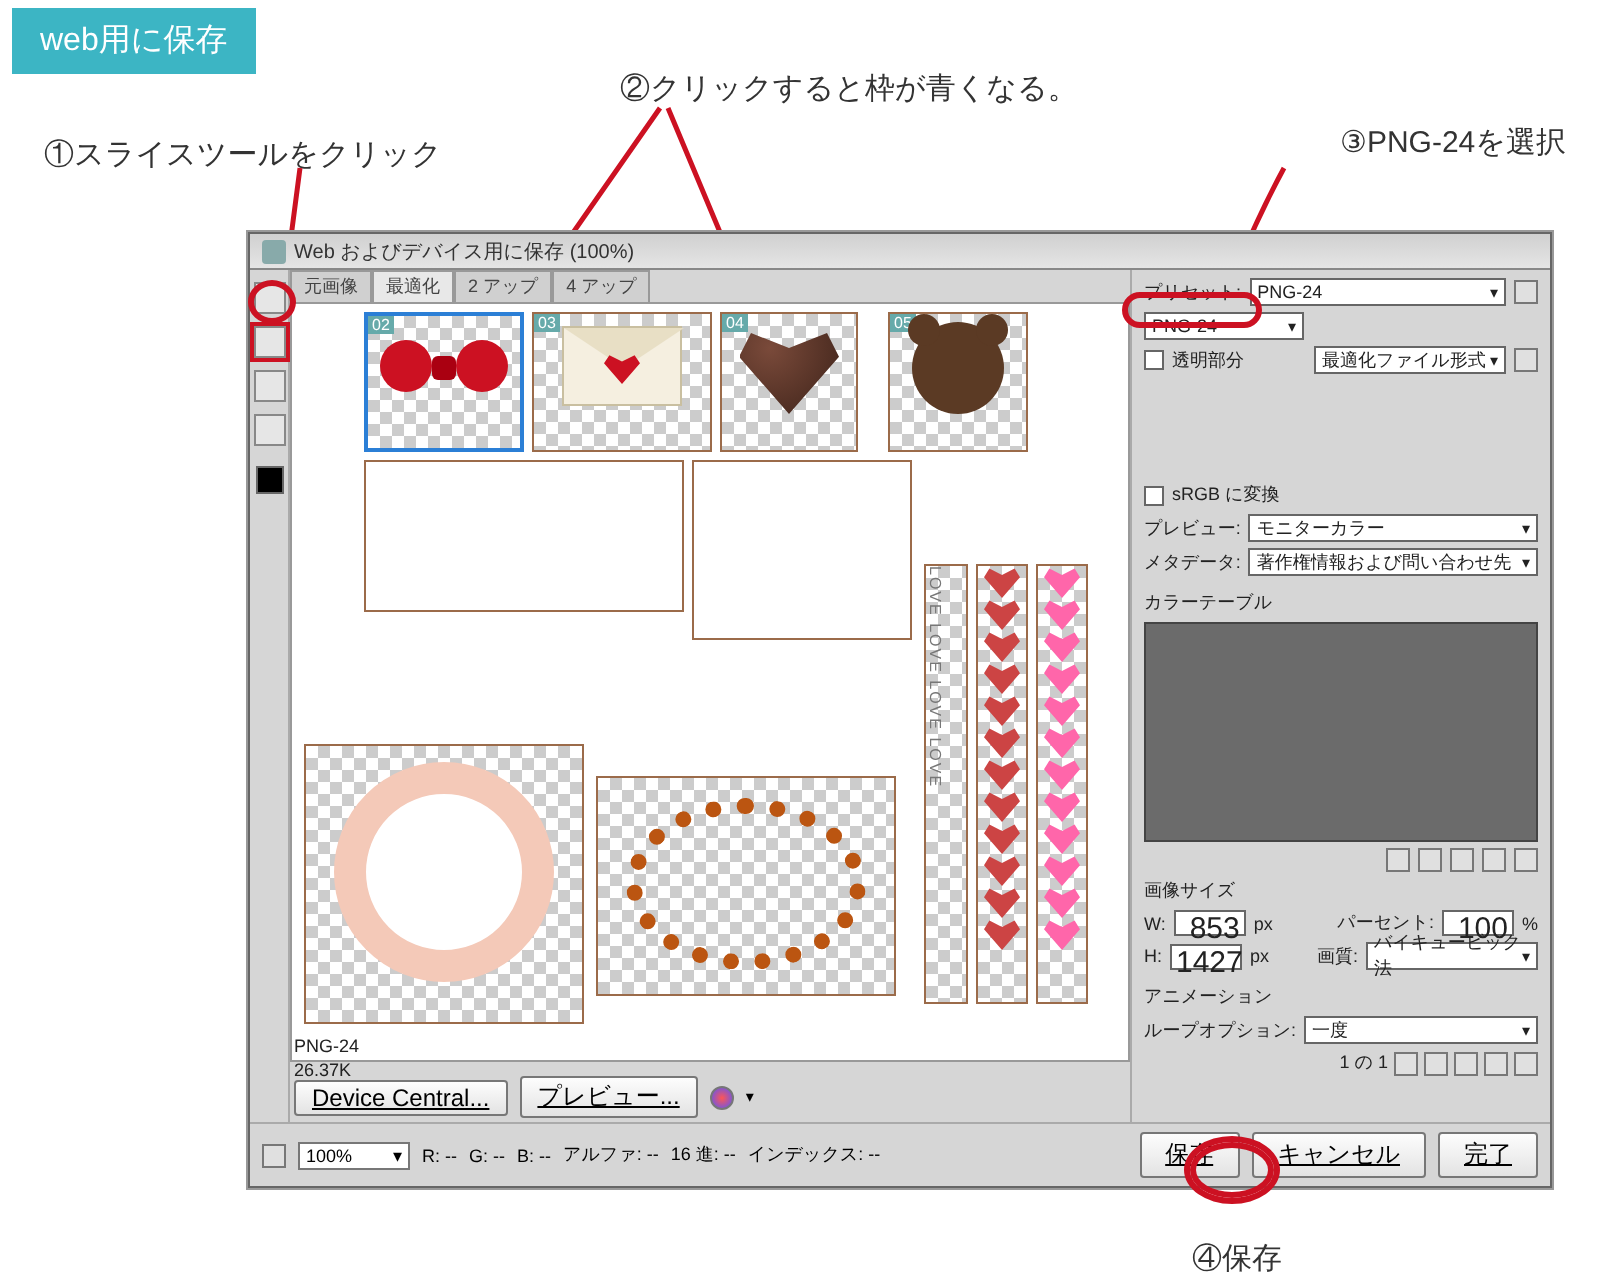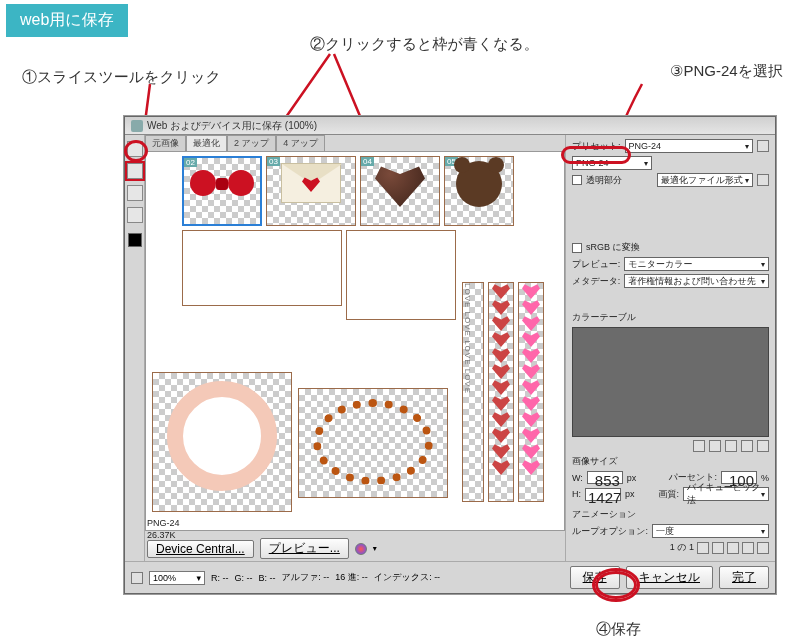--- a/index.html
+++ b/index.html
@@ -129,21 +129,21 @@
         <div class="bow">
           <span></span>
         </div>
       </div>
     <div class="slice checker" style="top:4px;left:120px;width:90px;height:70px">
         <span class="slice-tag">03</span>
         <div class="envelope">
           <span class="h"></span>
         </div>
       </div>
-    <div class="slice checker" style="top:4px;left:214px;width:80px;height:70px">
+    <div class="slice checker" style="top:4px;left:214px;width:69px;height:70px">
         <span class="slice-tag">04</span>
         <div class="heart3d"></div>
       </div>
     <div class="slice checker" style="top:4px;left:298px;width:70px;height:70px">
         <span class="slice-tag">05</span>
         <div class="bear"></div>
       </div>
     <div class="slice" style="top:78px;left:36px;width:160px;height:76px;background:#fff"></div>
     <div class="slice" style="top:78px;left:200px;width:110px;height:90px;background:#fff"></div>
     <div class="slice checker" style="top:220px;left:6px;width:140px;height:140px">
@@ -216,21 +216,21 @@
         <span>sRGB に変換</span>
       </div>
     <div class="row">
         <span class="lbl">プレビュー:</span>
         <div class="sel-box">モニターカラー</div>
       </div>
     <div class="row">
         <span class="lbl">メタデータ:</span>
         <div class="sel-box">著作権情報および問い合わせ先</div>
       </div>
-    <div class="lbl" style="margin-top:20px">カラーテーブル</div>
+    <div class="lbl" style="margin-top:4px">カラーテーブル</div>
     <div class="ct"></div>
     <div class="row" style="justify-content:flex-end;gap:4px">
         <div class="mini-btn"></div>
         <div class="mini-btn"></div>
         <div class="mini-btn"></div>
         <div class="mini-btn"></div>
         <div class="mini-btn"></div>
       </div>
     <div class="lbl">画像サイズ</div>
     <div class="row">

